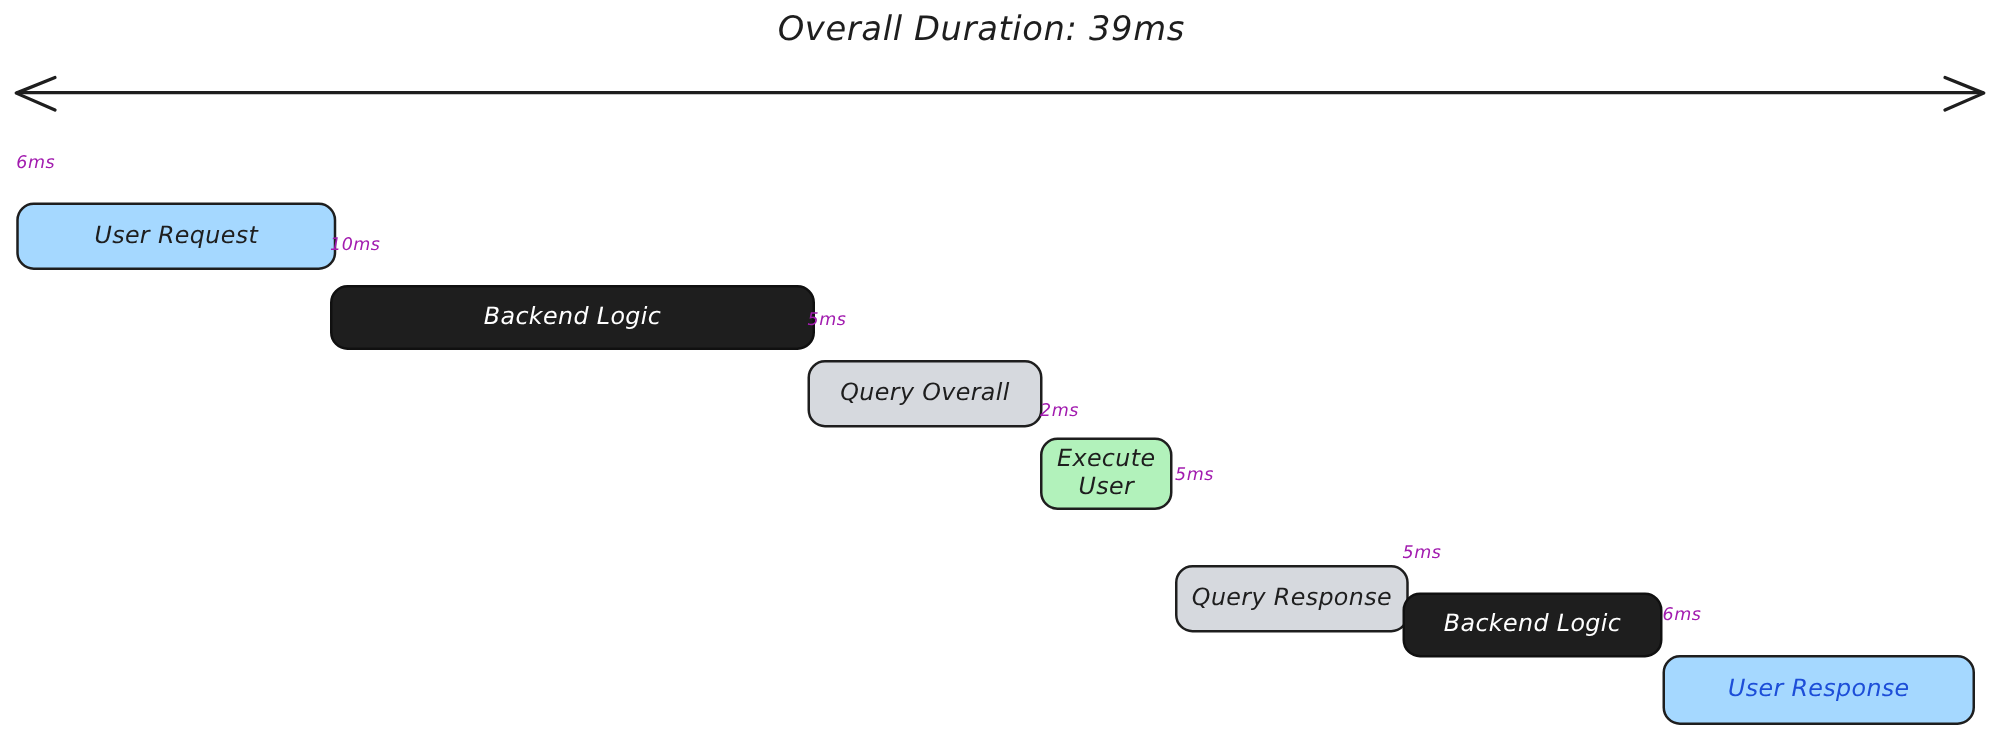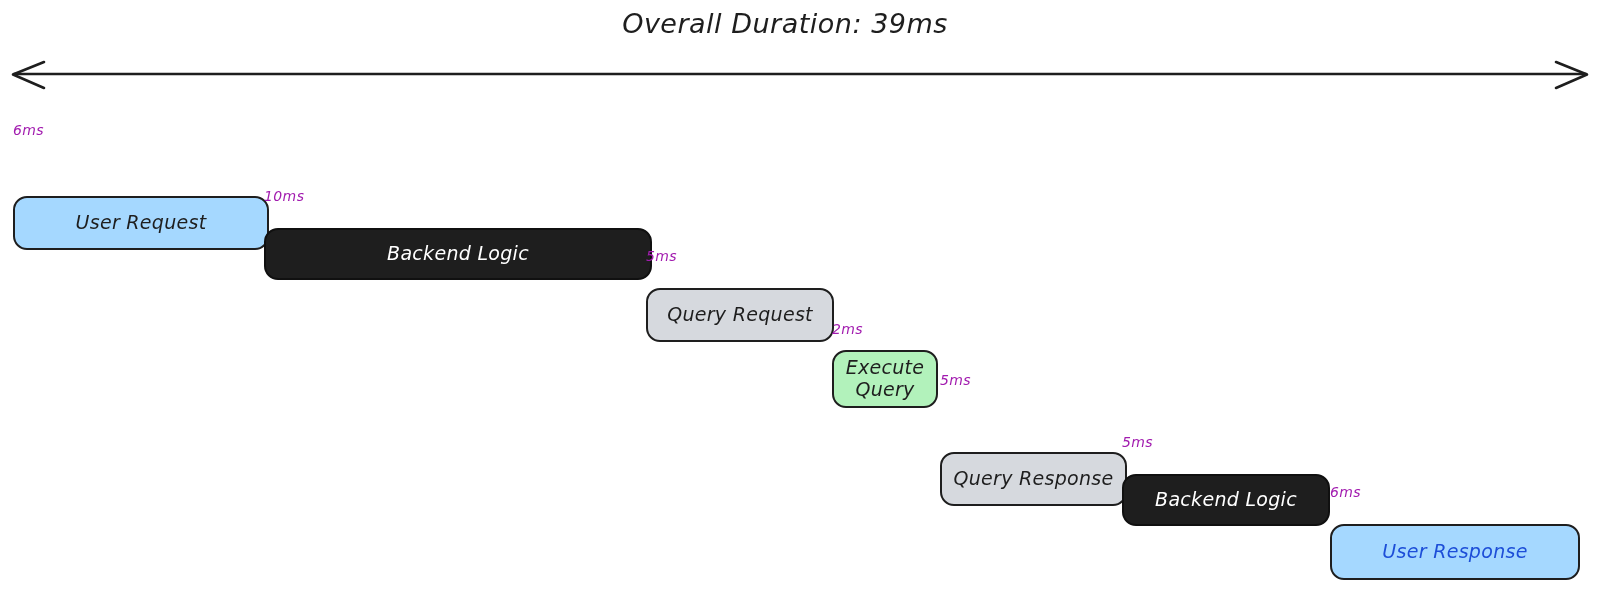--- a/index.html
+++ b/index.html
@@ -67,27 +67,27 @@
   <div class="title">Overall Duration: 39ms</div>
 
   <svg class="arrow-svg" width="1600" height="110" viewBox="0 0 1600 110">
     <line x1="14" y1="74" x2="1586" y2="74" stroke="#1e1e1e" stroke-width="2.6" stroke-linecap="round"></line>
     <path d="M44,62 L13,74.5 L44,88" fill="none" stroke="#1e1e1e" stroke-width="2.6" stroke-linecap="round" stroke-linejoin="round"></path>
     <path d="M1556,62 L1587,74.5 L1556,88" fill="none" stroke="#1e1e1e" stroke-width="2.6" stroke-linecap="round" stroke-linejoin="round"></path>
   </svg>
 
   <div id="steps">
       <div class="ms-label" style="left: 13px; width: 256px; top: 122px;">6ms</div>
-      <div class="step-box light" style="left: 13px; top: 162px; width: 256px; height: 54px; background: rgb(165, 216, 255); color: rgb(30, 30, 30); margin-top: 34px;">User Request</div>
+      <div class="step-box light" style="left: 13px; top: 162px; width: 256px; height: 54px; background: rgb(165, 216, 255); color: rgb(30, 30, 30);">User Request</div>
       <div class="ms-label" style="left: 264px; width: 388px; top: 188px;">10ms</div>
       <div class="step-box dark" style="left: 264px; top: 228px; width: 388px; height: 52px; background: rgb(30, 30, 30); color: rgb(255, 255, 255);">Backend Logic</div>
       <div class="ms-label" style="left: 646px; width: 188px; top: 248px;">5ms</div>
-      <div class="step-box light" style="left: 646px; top: 288px; width: 188px; height: 54px; background: rgb(214, 217, 222); color: rgb(30, 30, 30);">Query Request</div>
+      <div class="step-box light" style="left: 646px; top: 288px; width: 188px; height: 54px; background: rgb(214, 217, 222); color: rgb(30, 30, 30);">Query Overall</div>
       <div class="ms-label" style="left: 832px; width: 106px; top: 321px;">2ms</div>
-      <div class="step-box light" style="left: 832px; top: 350px; width: 106px; height: 58px; background: rgb(178, 242, 187); color: rgb(30, 30, 30);">Execute Query</div>
+      <div class="step-box light" style="left: 832px; top: 350px; width: 106px; height: 58px; background: rgb(178, 242, 187); color: rgb(30, 30, 30);">Execute User</div>
       <div class="ms-label" style="left: 940px; width: 187px; top: 372px;">5ms</div>
       <div class="step-box light" style="left: 940px; top: 412px; width: 187px; height: 54px; background: rgb(214, 217, 222); color: rgb(30, 30, 30); margin-top: 40px;">Query Response</div>
       <div class="ms-label" style="left: 1122px; width: 208px; top: 434px;">5ms</div>
       <div class="step-box dark" style="left: 1122px; top: 474px; width: 208px; height: 52px; background: rgb(30, 30, 30); color: rgb(255, 255, 255);">Backend Logic</div>
       <div class="ms-label" style="left: 1330px; width: 250px; top: 484px;">6ms</div>
       <div class="step-box light" style="left: 1330px; top: 524px; width: 250px; height: 56px; background: rgb(165, 216, 255); color: #1d4ed8;">User Response</div>
     </div>
 
 </div>
 

